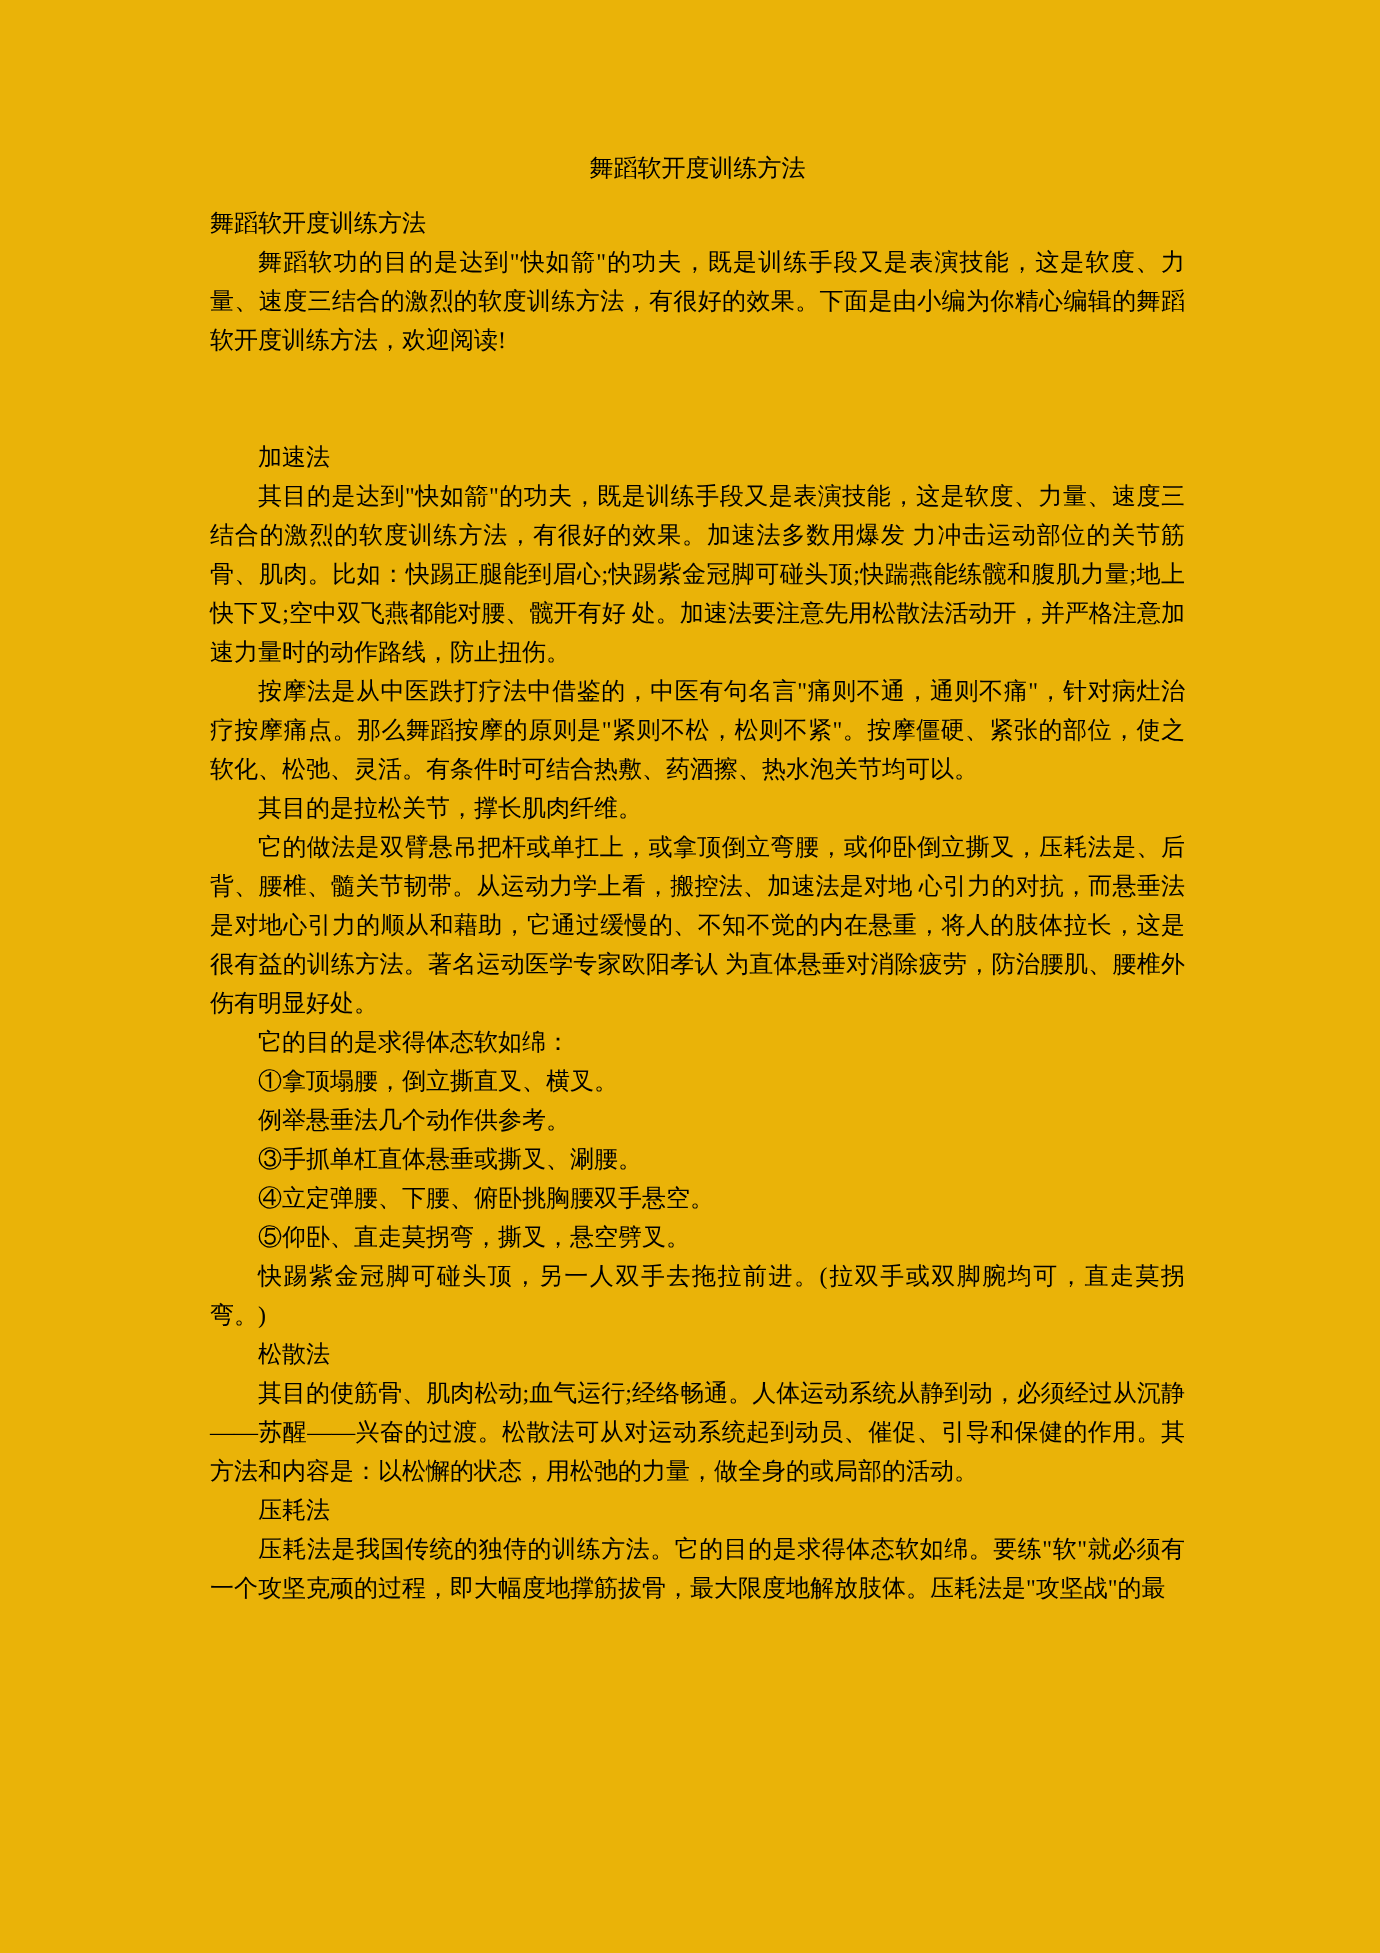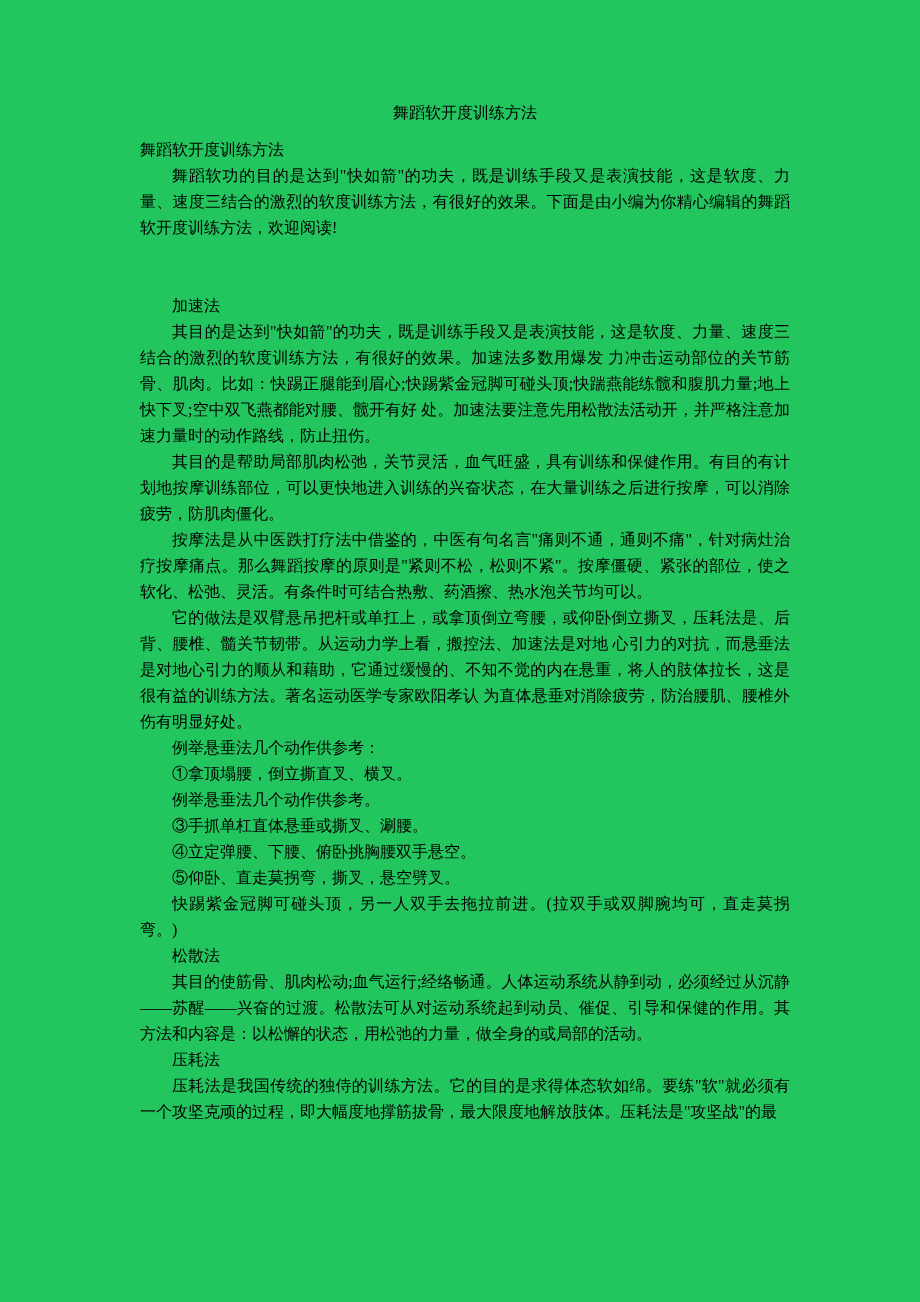--- a/index.html
+++ b/index.html
@@ -5,21 +5,21 @@
   html, body {
     margin: 0;
     padding: 0;
     background: #ffffff;
   }
   .page {
     position: relative;
     width: 920px;
     min-height: 1302px;
     box-sizing: border-box;
-    background: #22c55e;
+    background: #eab308;
     padding: 100px 130px 40px 140px;
     font-family: "Liberation Serif", "DejaVu Serif", serif;
     font-size: 16px;
     line-height: 26px;
     color: #000000;
   }
   .para {
     margin: 0;
     text-align: justify;
     word-break: break-all;
@@ -45,24 +45,24 @@
 </head>
 <body>
 
 <div class="page">
   <p class="para title">舞蹈软开度训练方法</p>
   <p class="para plain">舞蹈软开度训练方法</p>
   <p class="para indent">舞蹈软功的目的是达到"快如箭"的功夫，既是训练手段又是表演技能，这是软度、力量、速度三结合的激烈的软度训练方法，有很好的效果。下面是由小编为你精心编辑的舞蹈软开度训练方法，欢迎阅读!</p>
   <div class="spacer"></div>
   <p class="para section">加速法</p>
   <p class="para indent">其目的是达到"快如箭"的功夫，既是训练手段又是表演技能，这是软度、力量、速度三结合的激烈的软度训练方法，有很好的效果。加速法多数用爆发 力冲击运动部位的关节筋骨、肌肉。比如：快踢正腿能到眉心;快踢紫金冠脚可碰头顶;快踹燕能练髋和腹肌力量;地上快下叉;空中双飞燕都能对腰、髋开有好 处。加速法要注意先用松散法活动开，并严格注意加速力量时的动作路线，防止扭伤。</p>
-  <p class="para indent">其目的是帮助局部肌肉松弛，关节灵活，血气旺盛，具有训练和保健作用。有目的有计划地按摩训练部位，可以更快地进入训练的兴奋状态，在大量训练之后进行按摩，可以消除疲劳，防肌肉僵化。</p>
   <p class="para indent">按摩法是从中医跌打疗法中借鉴的，中医有句名言"痛则不通，通则不痛"，针对病灶治疗按摩痛点。那么舞蹈按摩的原则是"紧则不松，松则不紧"。按摩僵硬、紧张的部位，使之软化、松弛、灵活。有条件时可结合热敷、药酒擦、热水泡关节均可以。</p>
+  <p class="para indent">其目的是拉松关节，撑长肌肉纤维。</p>
   <p class="para indent">它的做法是双臂悬吊把杆或单扛上，或拿顶倒立弯腰，或仰卧倒立撕叉，压耗法是、后背、腰椎、髓关节韧带。从运动力学上看，搬控法、加速法是对地 心引力的对抗，而悬垂法是对地心引力的顺从和藉助，它通过缓慢的、不知不觉的内在悬重，将人的肢体拉长，这是很有益的训练方法。著名运动医学专家欧阳孝认 为直体悬垂对消除疲劳，防治腰肌、腰椎外伤有明显好处。</p>
-  <p class="para indent">例举悬垂法几个动作供参考：</p>
+  <p class="para indent">它的目的是求得体态软如绵：</p>
   <p class="para indent">①拿顶塌腰，倒立撕直叉、横叉。</p>
   <p class="para indent">例举悬垂法几个动作供参考。</p>
   <p class="para indent">③手抓单杠直体悬垂或撕叉、涮腰。</p>
   <p class="para indent">④立定弹腰、下腰、俯卧挑胸腰双手悬空。</p>
   <p class="para indent">⑤仰卧、直走莫拐弯，撕叉，悬空劈叉。</p>
   <p class="para indent">快踢紫金冠脚可碰头顶，另一人双手去拖拉前进。(拉双手或双脚腕均可，直走莫拐弯。)</p>
   <p class="para section">松散法</p>
   <p class="para indent">其目的使筋骨、肌肉松动;血气运行;经络畅通。人体运动系统从静到动，必须经过从沉静——苏醒——兴奋的过渡。松散法可从对运动系统起到动员、催促、引导和保健的作用。其方法和内容是：以松懈的状态，用松弛的力量，做全身的或局部的活动。</p>
   <p class="para section">压耗法</p>
   <p class="para indent">压耗法是我国传统的独侍的训练方法。它的目的是求得体态软如绵。要练"软"就必须有一个攻坚克顽的过程，即大幅度地撑筋拔骨，最大限度地解放肢体。压耗法是"攻坚战"的最</p>

